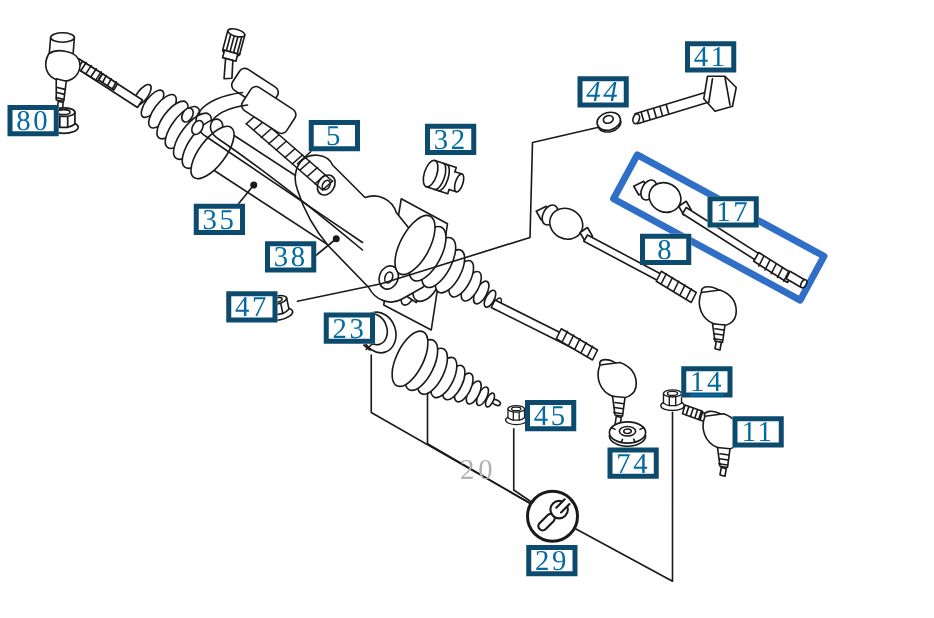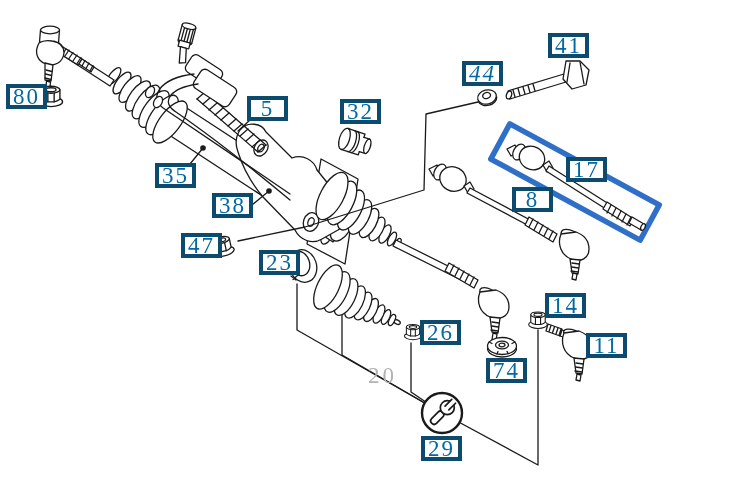--- a/index.html
+++ b/index.html
@@ -252,20 +252,20 @@
       <div class="part-label" style="left: 247px; top: 96px;">5</div>
       <div class="part-label" style="left: 212px; top: 193px;">38</div>
       <div class="part-label" style="left: 181px; top: 233px;">47</div>
       <div class="part-label" style="left: 259px; top: 250px;">23</div>
       <div class="part-label" style="left: 340px; top: 99px;">32</div>
       <div class="part-label" style="left: 462px; top: 61px; font-style: italic;">44</div>
       <div class="part-label" style="left: 548px; top: 33px;">41</div>
       <div class="part-label" style="left: 566px; top: 157px;">17</div>
       <div class="part-label" style="left: 512px; top: 187px;">8</div>
       <div class="part-label muted" style="left: 362px; top: 330px; margin-top: 33px;">20</div>
-      <div class="part-label" style="left: 420px; top: 320px;">26</div>
+      <div class="part-label" style="left: 420px; top: 320px;">45</div>
       <div class="part-label" style="left: 486px; top: 358px;">74</div>
-      <div class="part-label" style="left: 545px; top: 293px;">14</div>
+      <div class="part-label" style="left: 545px; top: 293px; text-decoration: underline;">14</div>
       <div class="part-label" style="left: 586px; top: 333px;">11</div>
       <div class="part-label" style="left: 421px; top: 436px;">29</div>
     </div>
 
 </div>
 
 </body></html>

